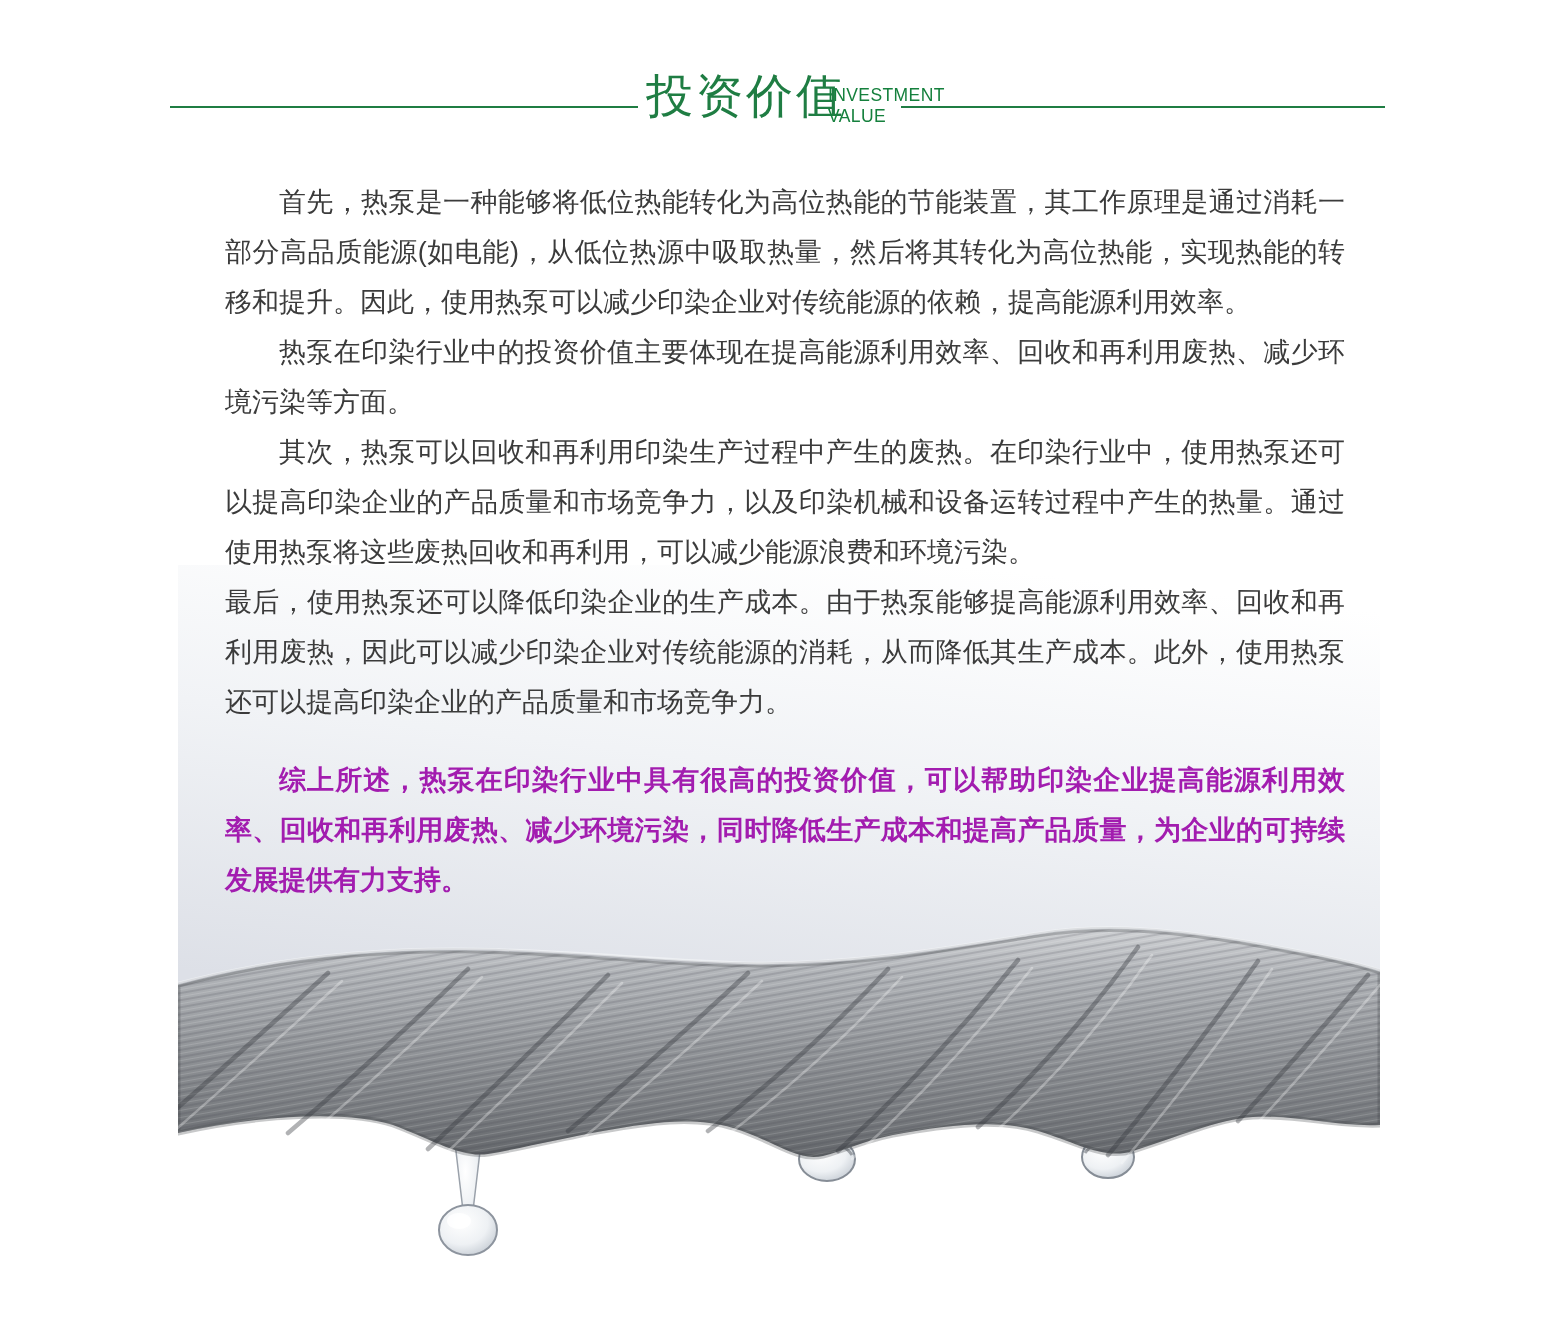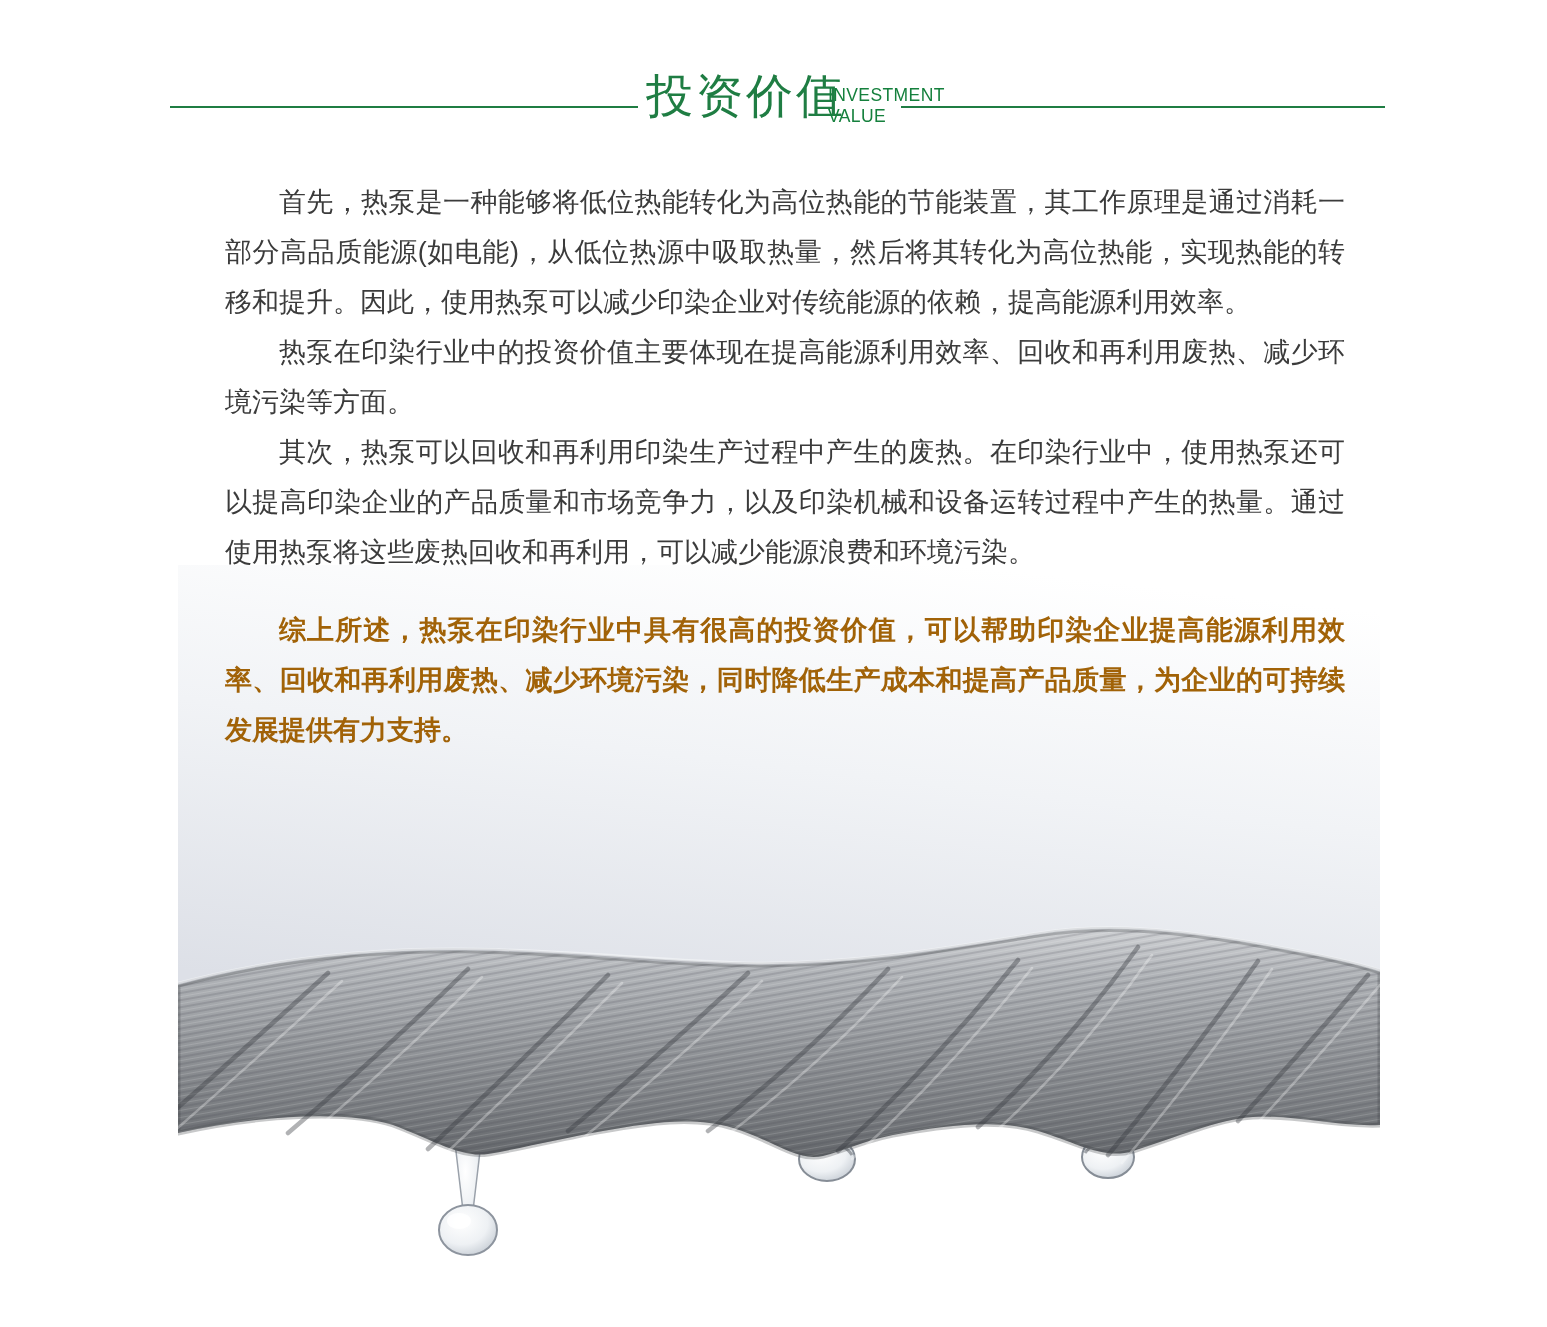--- a/index.html
+++ b/index.html
@@ -39,21 +39,21 @@
 
   
   .content {
     position: absolute; left: 225px; top: 177px; width: 1120px; z-index: 2;
     font-size: 27px; line-height: 50px; color: #3b3b3b;
     text-align: justify;
   }
   .content p { margin: 0; }
   .content p.indent { text-indent: 2em; }
   .content p.summary {
-    margin-top: 28px; font-weight: bold; color: #a16207;
+    margin-top: 28px; font-weight: bold; color: #a21caf;
   }
 </style>
 </head>
 <body>
 
 <div class="page">
 
   <div class="header">
     <div class="header-line left"></div>
     <div class="header-title">投资价值</div>
@@ -140,16 +140,17 @@
 
         <path d="M 0,418 C 90,394 190,382 300,384 C 410,386 480,396 580,398 C 680,398 760,384 860,368 C 930,357 1000,364 1080,378 C 1130,387 1175,396 1202,405" fill="none" stroke="#f5f6f8" stroke-width="2.5" opacity="0.6"></path>
       </g>
     </svg>
   </div>
 
   <div class="content">
     <p class="indent">首先，热泵是一种能够将低位热能转化为高位热能的节能装置，其工作原理是通过消耗一部分高品质能源(如电能)，从低位热源中吸取热量，然后将其转化为高位热能，实现热能的转移和提升。因此，使用热泵可以减少印染企业对传统能源的依赖，提高能源利用效率。</p>
     <p class="indent">热泵在印染行业中的投资价值主要体现在提高能源利用效率、回收和再利用废热、减少环境污染等方面。</p>
     <p class="indent">其次，热泵可以回收和再利用印染生产过程中产生的废热。在印染行业中，使用热泵还可以提高印染企业的产品质量和市场竞争力，以及印染机械和设备运转过程中产生的热量。通过使用热泵将这些废热回收和再利用，可以减少能源浪费和环境污染。</p>
+    <p>最后，使用热泵还可以降低印染企业的生产成本。由于热泵能够提高能源利用效率、回收和再利用废热，因此可以减少印染企业对传统能源的消耗，从而降低其生产成本。此外，使用热泵还可以提高印染企业的产品质量和市场竞争力。</p>
     <p class="indent summary">综上所述，热泵在印染行业中具有很高的投资价值，可以帮助印染企业提高能源利用效率、回收和再利用废热、减少环境污染，同时降低生产成本和提高产品质量，为企业的可持续发展提供有力支持。</p>
   </div>
 
 </div>
 
 </body></html>

